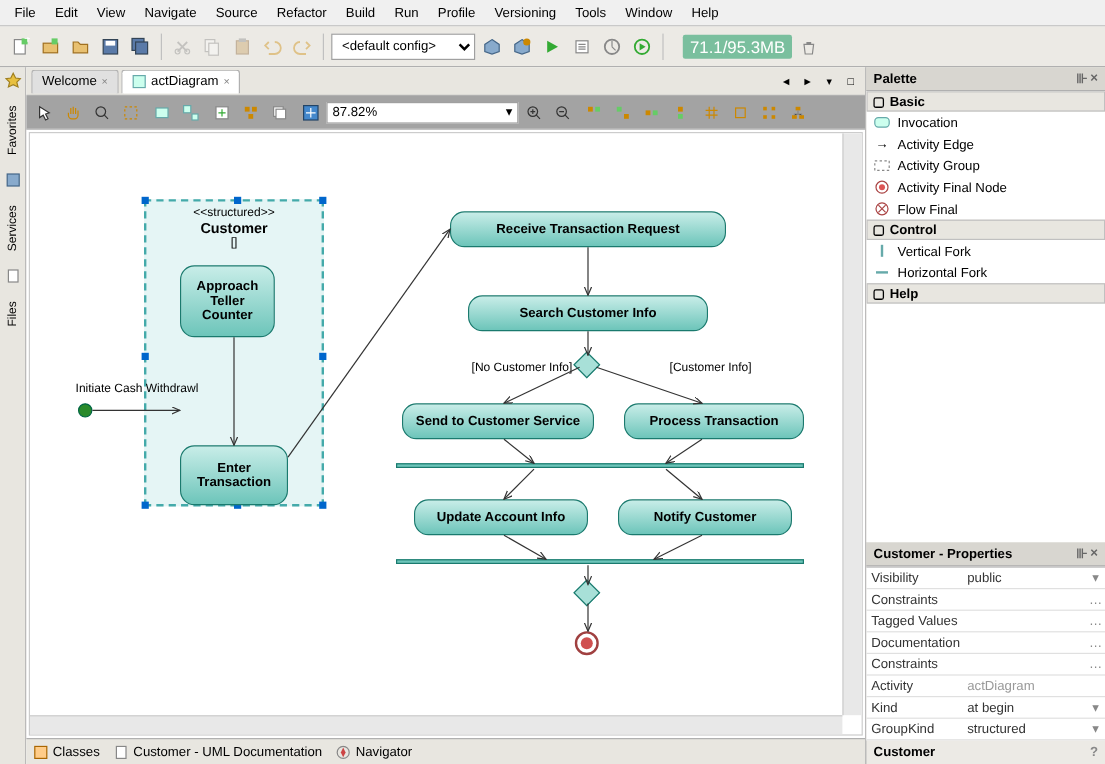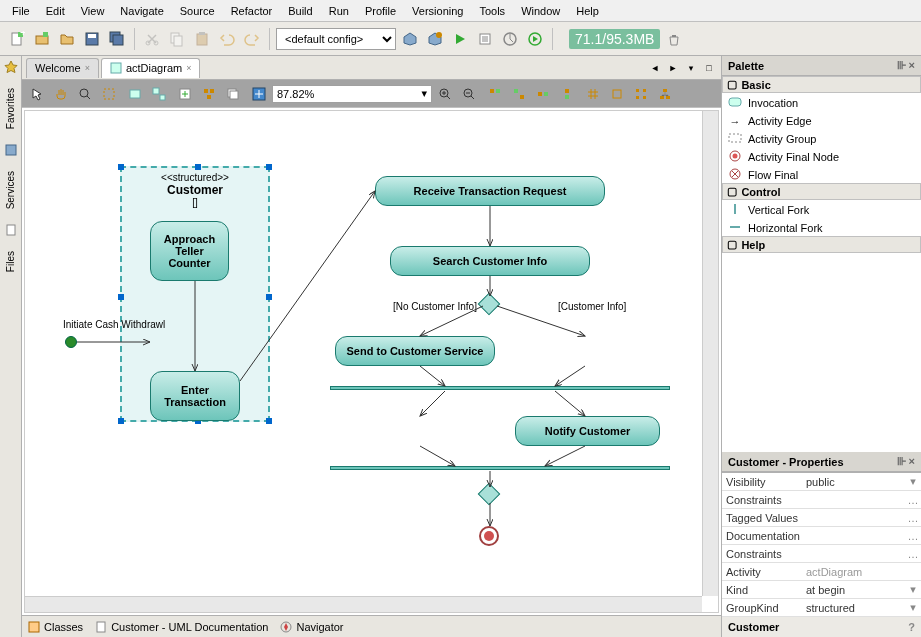--- a/index.html
+++ b/index.html
@@ -388,21 +388,23 @@
 
       <div class="node" style="left:125px;top:110px;width:79px;height:60px">Approach Teller Counter</div>
       <div class="node" style="left:125px;top:260px;width:90px;height:50px">Enter Transaction</div>
 
       <div class="node" style="left:350px;top:65px;width:230px;height:30px">Receive Transaction Request</div>
       <div class="node" style="left:365px;top:135px;width:200px;height:30px">Search Customer Info</div>
       <div class="diamond" style="left:456px;top:185px"></div>
       <div class="lbl" style="left:350px;top:190px">[No Customer Info]</div>
       <div class="lbl" style="left:515px;top:190px">[Customer Info]</div>
       <div class="node" style="left:310px;top:225px;width:160px;height:30px">Send to Customer Service</div>
+      <div class="node" style="left:495px;top:225px;width:150px;height:30px">Process Transaction</div>
       <div class="bar" style="left:305px;top:275px;width:340px"></div>
+      <div class="node" style="left:320px;top:305px;width:145px;height:30px">Update Account Info</div>
       <div class="node" style="left:490px;top:305px;width:145px;height:30px">Notify Customer</div>
       <div class="bar" style="left:305px;top:355px;width:340px"></div>
       <div class="diamond" style="left:456px;top:375px"></div>
       <div class="final-node" style="left:454px;top:415px"></div>
 
       <svg class="edges" width="720" height="500">
         <defs>
             <marker id="ah" markerWidth="8" markerHeight="8" refX="7" refY="3" orient="auto">
               <path d="M0 0L7 3L0 6" fill="none" stroke="#333"></path>
             </marker>

